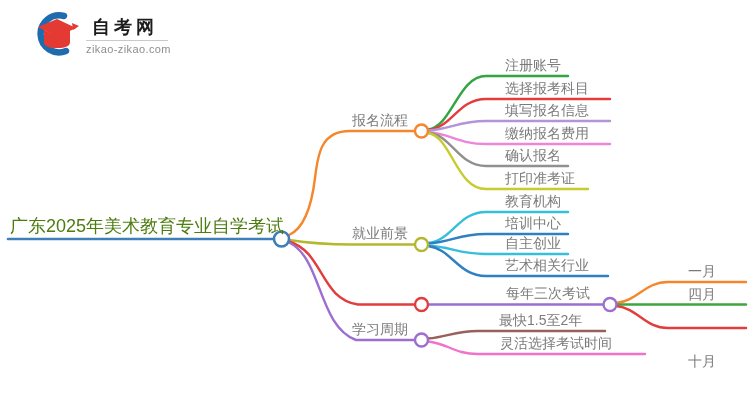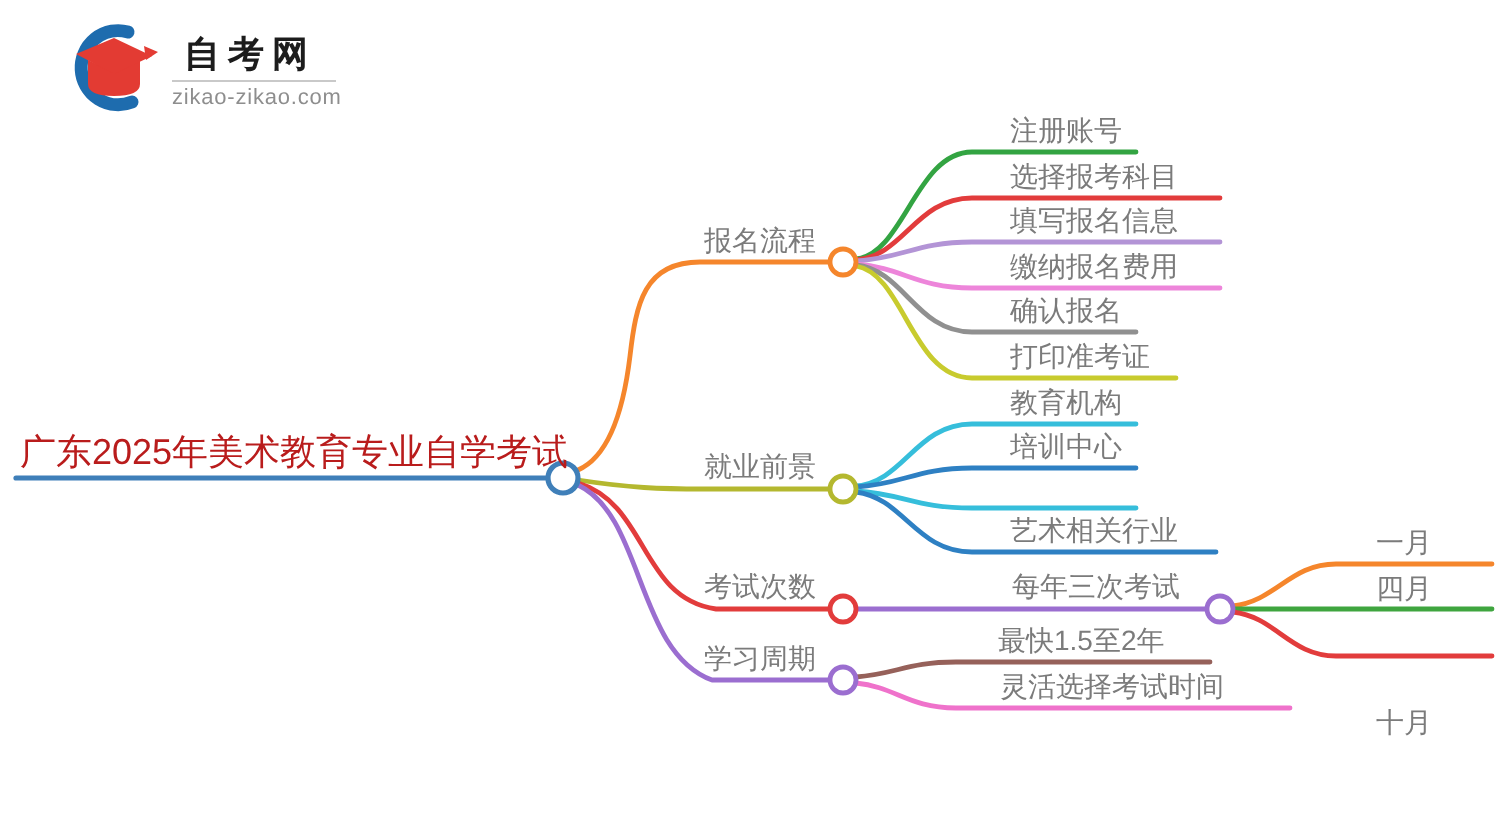--- a/index.html
+++ b/index.html
@@ -4,21 +4,21 @@
 <style>
   html,body{margin:0;padding:0;background:#ffffff;}
   .stage{
     position:relative;width:750px;height:410px;background:#ffffff;overflow:hidden;
     font-family:"Liberation Sans","DejaVu Sans",sans-serif;
   }
   .mindmap-svg{position:absolute;left:0;top:0;}
   .label{
     position:absolute;white-space:nowrap;color:#7b7b7b;font-size:14px;line-height:20px;
   }
-  .label.central{font-size:18px;line-height:22px;color:#b91c1c;}
+  .label.central{font-size:18px;line-height:22px;color:#4d7c0f;}
   .logo{position:absolute;left:28px;top:9px;width:150px;height:50px;}
   .logo-icon{position:absolute;left:0;top:2px;}
   .logo-title{
     position:absolute;left:64px;top:6px;font-size:18px;font-weight:bold;color:#1c1c1c;
     letter-spacing:4px;white-space:nowrap;
   }
   .logo-divider{position:absolute;left:58px;top:31px;width:82px;height:1px;background:#c9c9c9;}
   .logo-domain{position:absolute;left:58px;top:34px;font-size:11px;color:#8e8e8e;white-space:nowrap;letter-spacing:0.4px;}
 </style>
 </head>
@@ -71,32 +71,32 @@
     </svg>
     <div class="logo-title">自考网</div>
     <div class="logo-divider"></div>
     <div class="logo-domain">zikao-zikao.com</div>
   </div>
 
   <div class="label central" style="left:10px;top:215px;">广东2025年美术教育专业自学考试</div>
 
   <div class="label" style="left:352px;top:110px;">报名流程</div>
   <div class="label" style="left:352px;top:223px;">就业前景</div>
-  <div class="label" style="left:352px;top:283px;">考试次数</div>
   <div class="label" style="left:352px;top:319px;">学习周期</div>
 
   <div class="label" style="left:505px;top:55px;">注册账号</div>
   <div class="label" style="left:505px;top:78px;">选择报考科目</div>
   <div class="label" style="left:505px;top:100px;">填写报名信息</div>
   <div class="label" style="left:505px;top:123px;">缴纳报名费用</div>
   <div class="label" style="left:505px;top:145px;">确认报名</div>
   <div class="label" style="left:505px;top:168px;">打印准考证</div>
 
   <div class="label" style="left:505px;top:191px;">教育机构</div>
   <div class="label" style="left:505px;top:213px;">培训中心</div>
+  <div class="label" style="left:505px;top:233px;">自主创业</div>
   <div class="label" style="left:505px;top:255px;">艺术相关行业</div>
 
   <div class="label" style="left:506px;top:283px;">每年三次考试</div>
   <div class="label" style="left:688px;top:261px;">一月</div>
   <div class="label" style="left:688px;top:284px;">四月</div>
   <div class="label" style="left:688px;top:307px;margin-top:44px;">十月</div>
 
   <div class="label" style="left:499px;top:310px;">最快1.5至2年</div>
   <div class="label" style="left:500px;top:333px;">灵活选择考试时间</div>
 

